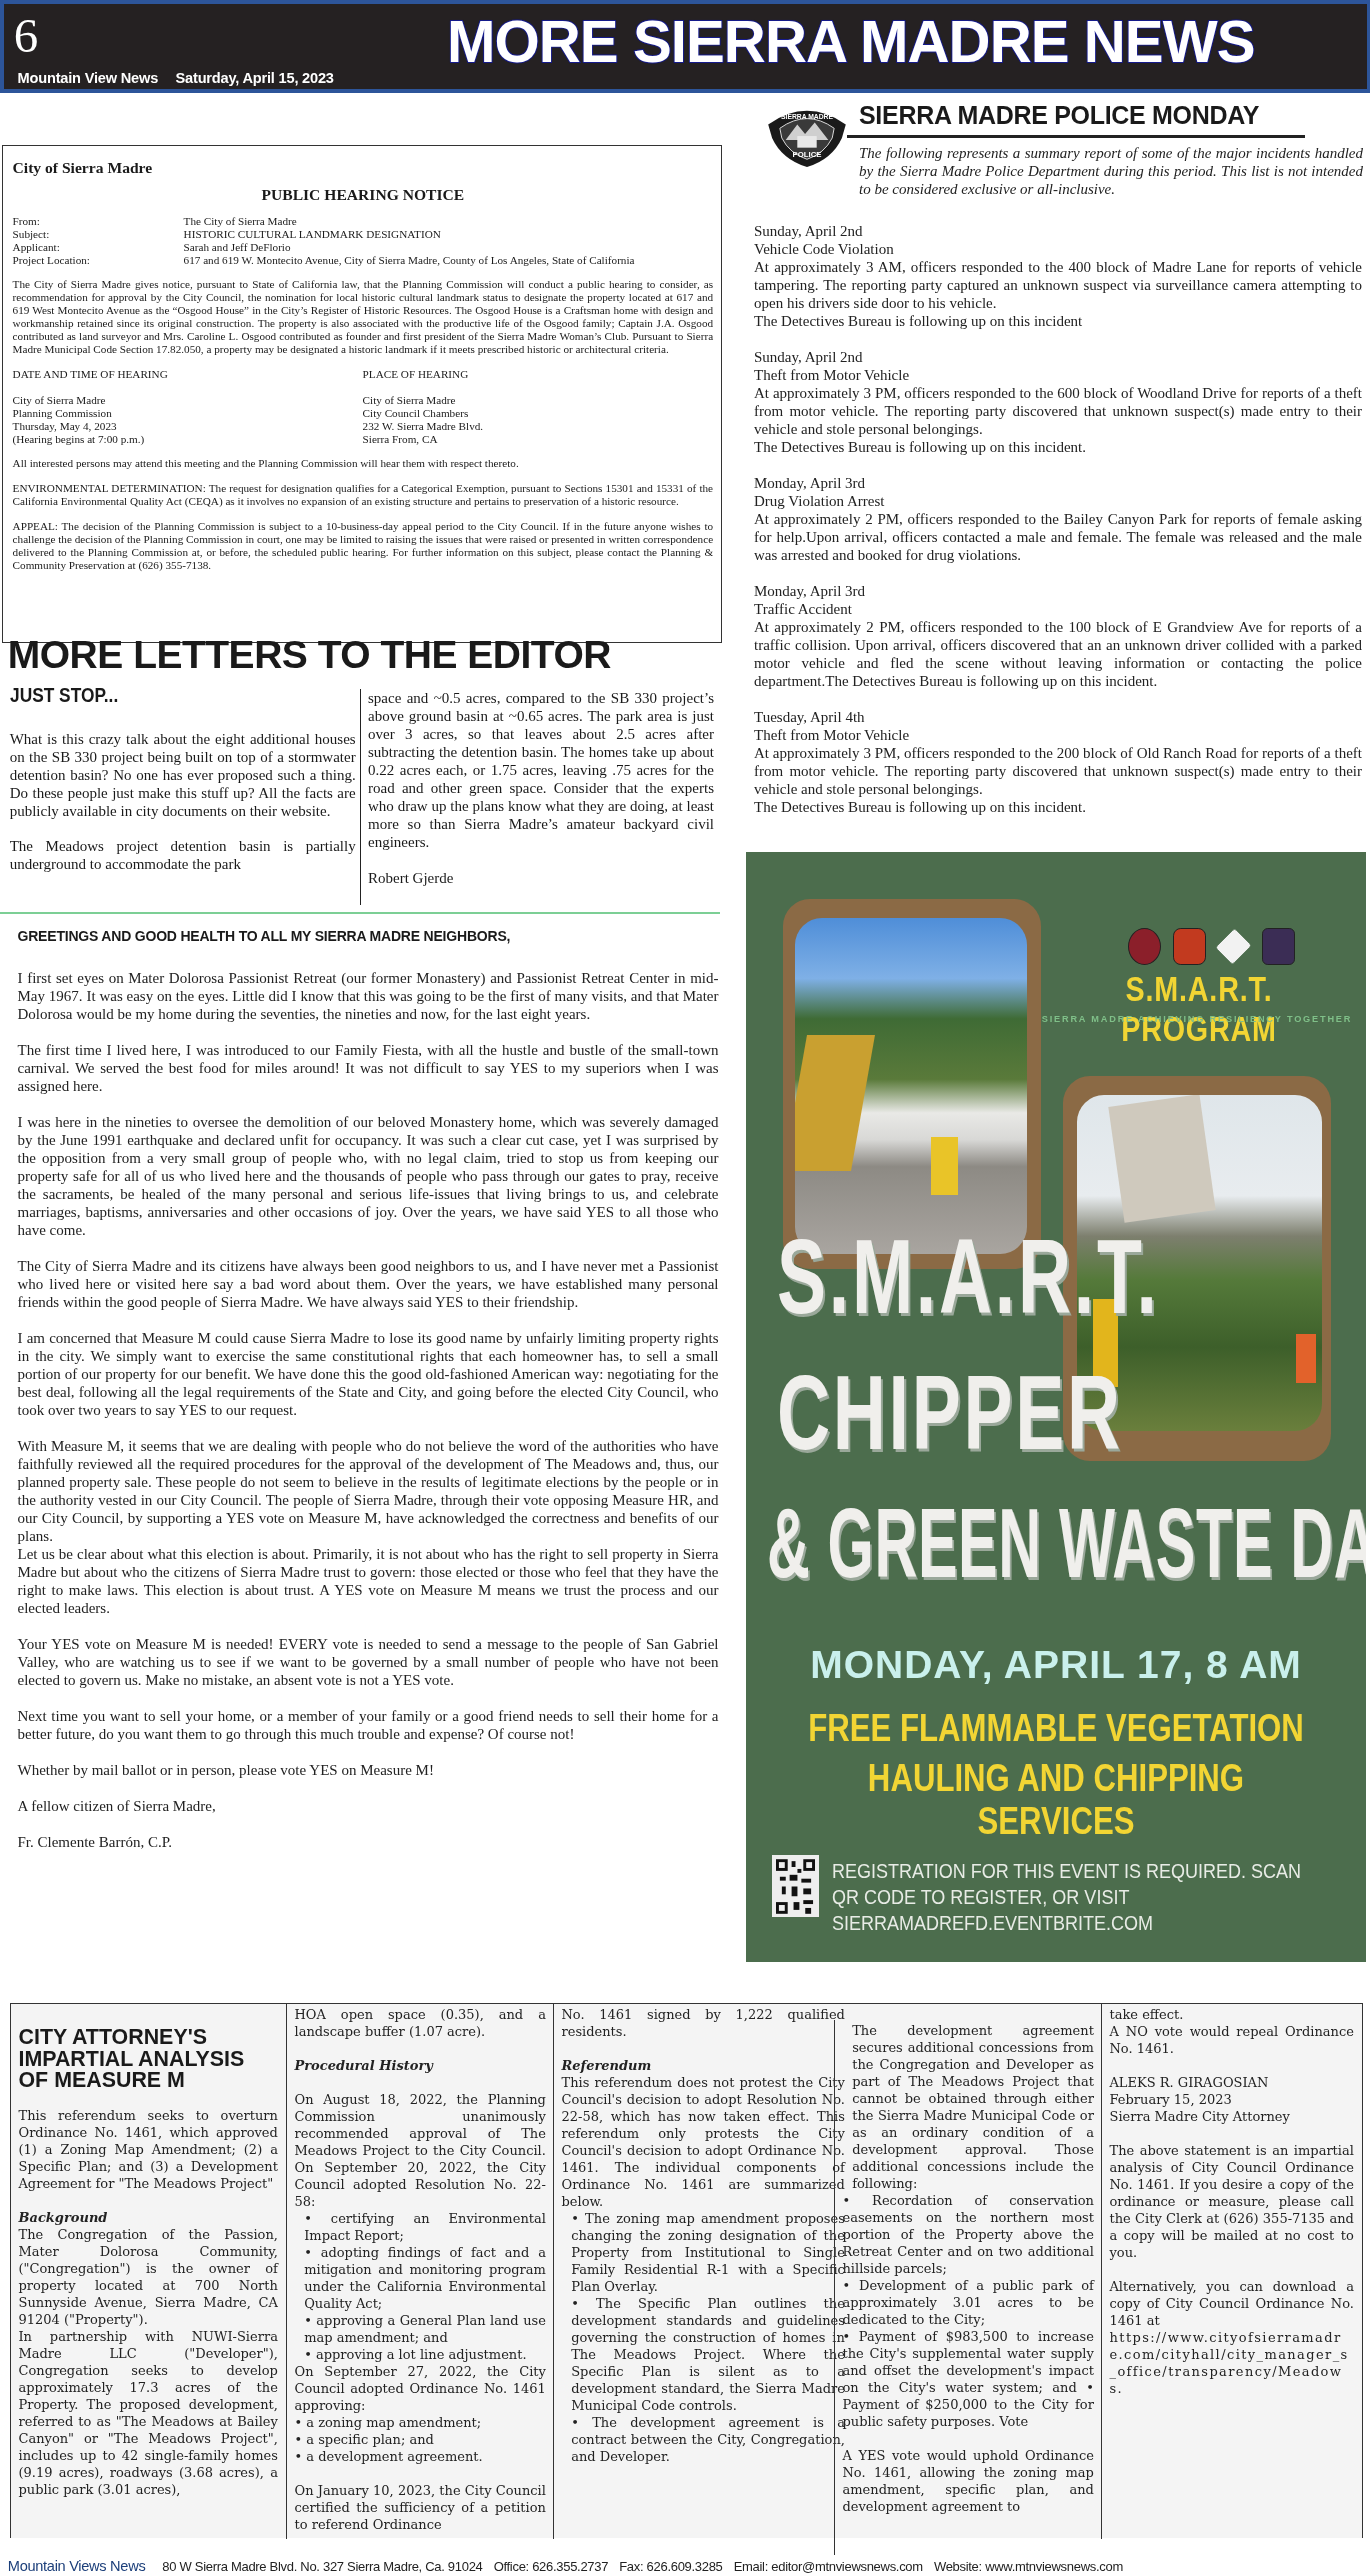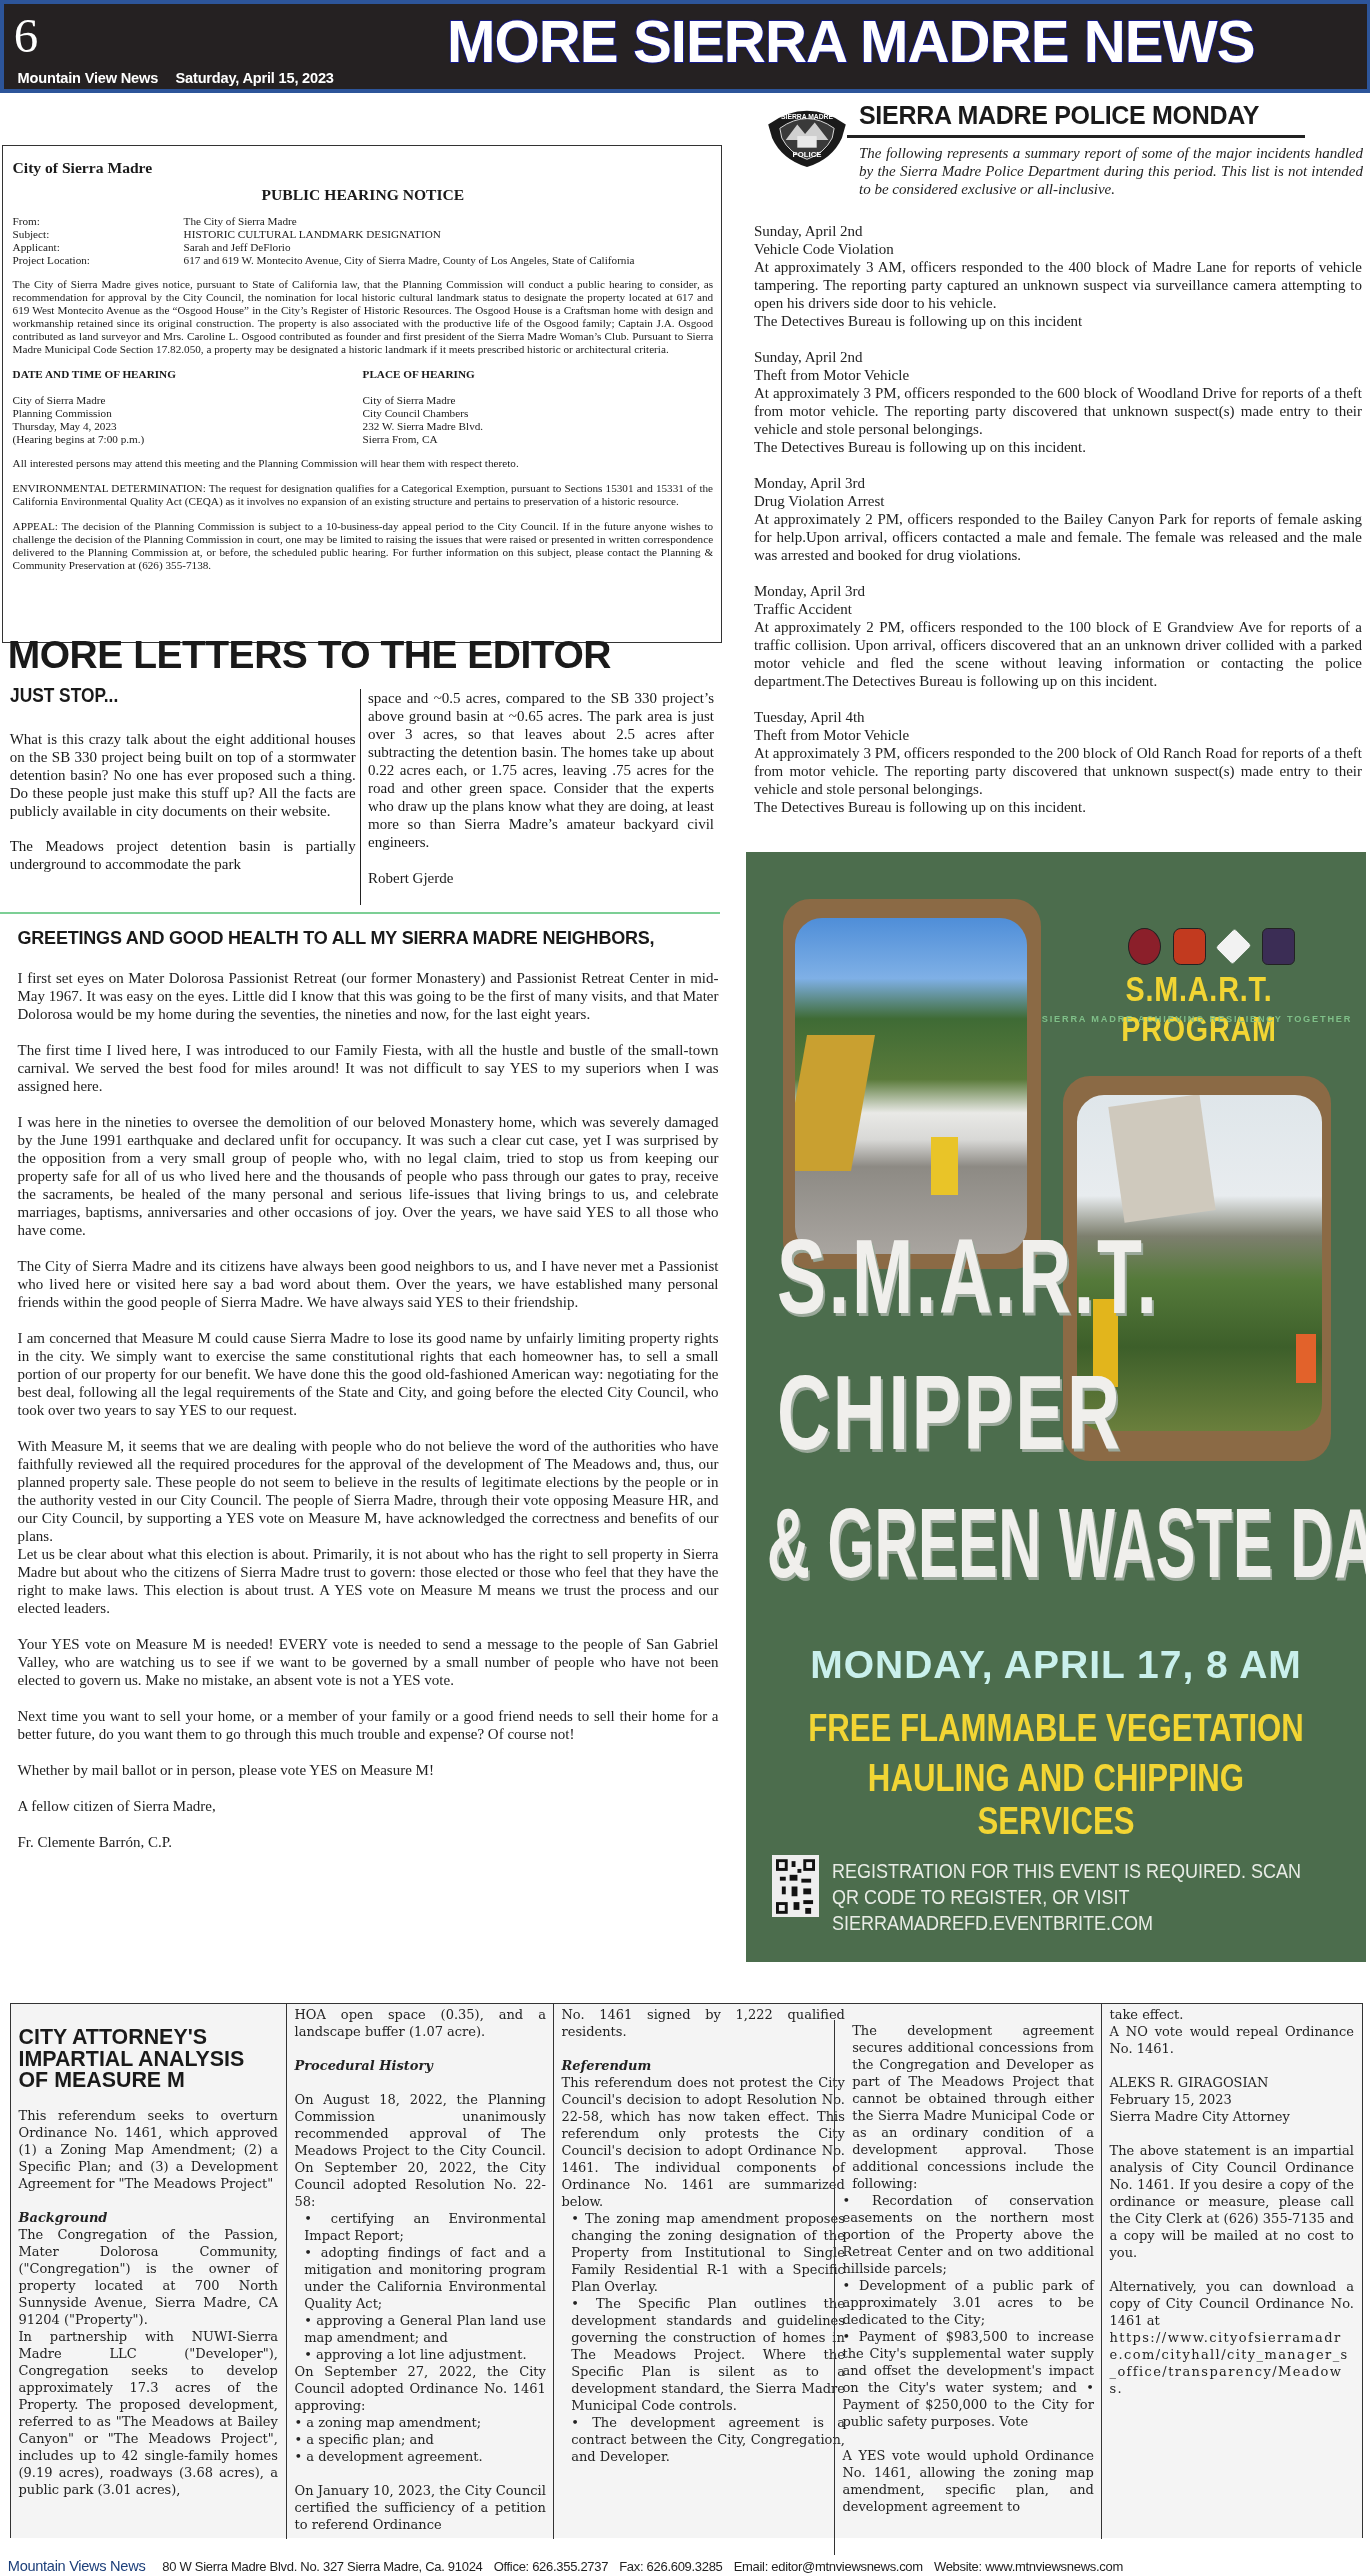--- a/index.html
+++ b/index.html
@@ -16,41 +16,41 @@
 
   
   .notice { left: 1.9px; top: 145px; width: 720px; height: 498px; border: 1.9px solid #333; padding: 13.6px 7.8px 0 9.7px; font-size: 11.2px; line-height: 13px; }
   .notice-org { font-size: 15.6px; font-weight: bold; margin-top: 1.9px; }
   .notice-title { text-align: center; font-size: 15.6px; font-weight: bold; margin: 13.6px 0 13.6px 0; }
   .kv-row { display: flex; }
   .kv-row .k { width: 171px; }
   .notice p { text-align: justify; margin-top: 11.7px; }
   .hearing-cols { display: flex; margin-top: 11.7px; }
   .hearing-cols > div { width: 350px; }
-  .hearing-cols .hd { margin-bottom: 12.7px; font-weight: bold; }
+  .hearing-cols .hd { margin-bottom: 12.7px; }
 
   
   .blotter-badge { left: 764px; top: 105px; width: 86px; height: 64px; }
   .blotter-title { left: 859px; top: 101px; font-family: "Liberation Sans", sans-serif; font-weight: bold; font-size: 25px; letter-spacing: -0.3px; color: #1a1a1a; }
   .blotter-rule { left: 847px; top: 135px; width: 458px; height: 2.9px; background: #222; }
   .blotter-intro { left: 859px; top: 144px; width: 504px; font-style: italic; font-size: 15px; line-height: 18px; text-align: justify; color: #222; }
   .blotter { left: 754px; top: 222px; width: 608px; font-size: 15px; line-height: 18px; color: #222; }
   .incident { margin-bottom: 18px; text-align: justify; }
 
   
   .letters-title { left: 7.8px; top: 633px; font-family: "Liberation Sans", sans-serif; font-weight: bold; font-size: 39px; letter-spacing: -0.5px; color: #1a1a1a; }
   .jst-title { left: 9.7px; top: 684px; font-family: "Liberation Sans", sans-serif; font-weight: bold; font-size: 20.4px; color: #1a1a1a; transform: scaleX(0.85); transform-origin: left; }
   .jst-col1 { left: 9.7px; top: 730px; width: 346px; font-size: 15px; line-height: 18px; text-align: justify; }
   .jst-col1 p + p { margin-top: 17px; }
   .jst-divider { left: 360px; top: 689px; width: 1px; height: 216px; background: #222; }
   .jst-col2 { left: 368px; top: 689px; width: 346px; font-size: 15px; line-height: 18px; text-align: justify; }
   .jst-col2 p + p { margin-top: 18px; }
   .green-rule { left: 0; top: 912px; width: 720px; height: 1.9px; background: #7ccf95; }
 
-  .greet-title { left: 17.5px; top: 928px; font-family: "Liberation Sans", sans-serif; font-weight: bold; font-size: 18px; letter-spacing: -0.2px; color: #1a1a1a; }
+  .greet-title { left: 17.5px; top: 928px; font-family: "Liberation Sans", sans-serif; font-weight: bold; font-size: 14px; letter-spacing: -0.2px; color: #1a1a1a; }
   .greet-body { left: 17.5px; top: 969px; width: 701px; font-size: 15px; line-height: 18px; text-align: justify; color: #222; }
   .greet-body p { margin-bottom: 18px; }
   .greet-body p.tight { margin-bottom: 0; }
 
   
   .poster { left: 746px; top: 852px; width: 620px; height: 1110px; background: #4c6d4d; overflow: hidden; }
   .photo-frame { position: absolute; background: #8b6a45; border-radius: 27px; }
   .photo { position: absolute; border-radius: 27px; overflow: hidden; }
   .logos { left: 382px; top: 76px; display: flex; gap: 11.7px; }
   .logo { width: 33px; height: 37px; border-radius: 50%; border: 1.9px solid #222; }

